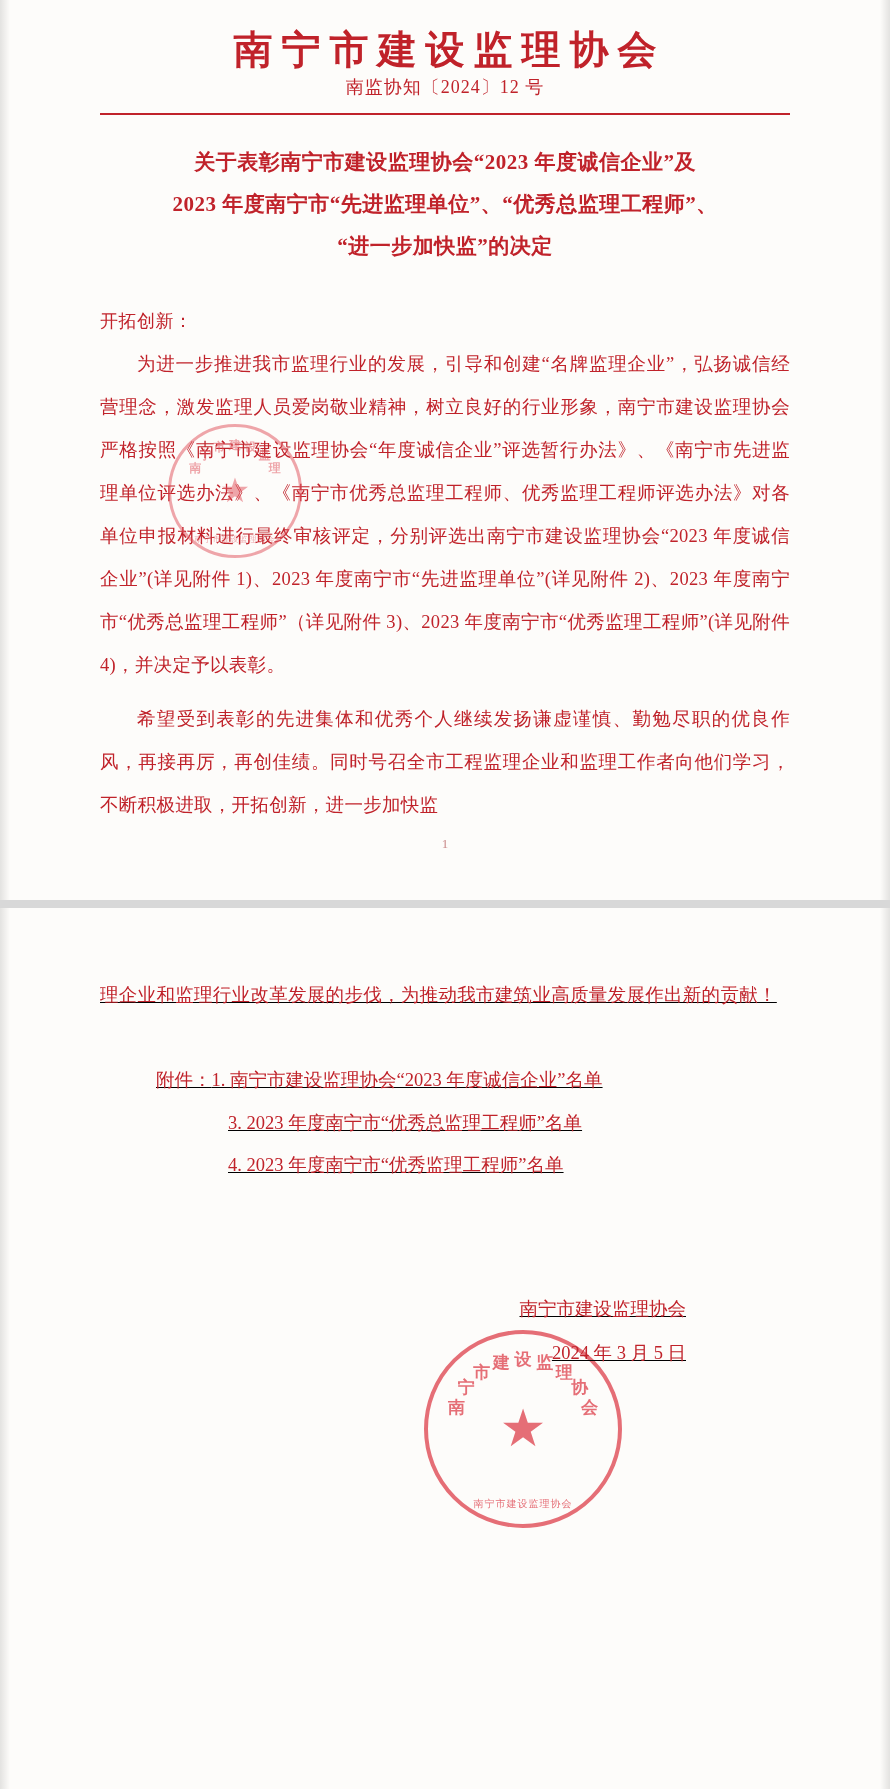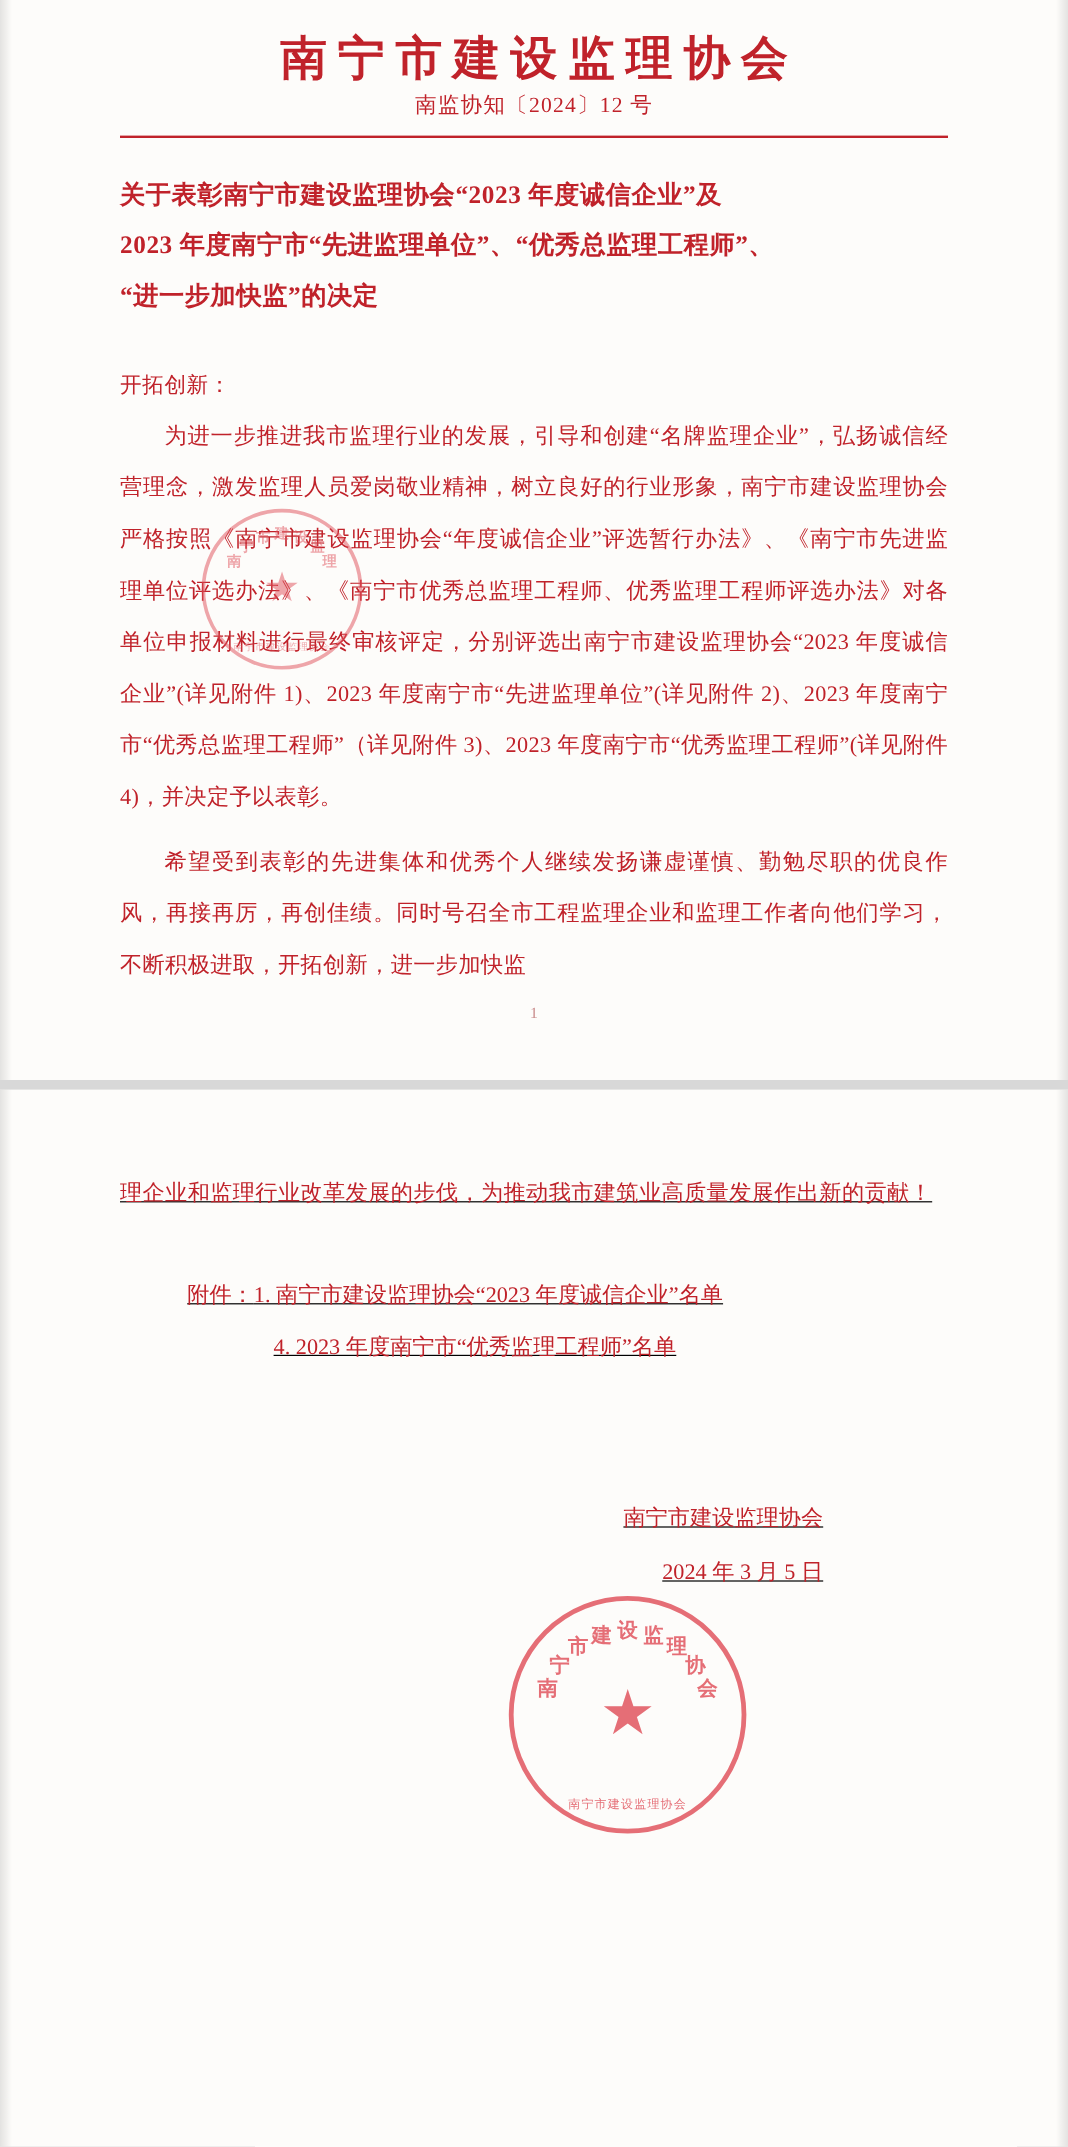--- a/index.html
+++ b/index.html
@@ -68,20 +68,21 @@
     font-size: 18px;
     letter-spacing: 1px;
   }
   .red-rule {
     margin-top: 14px;
     height: 2px;
     background: #c0222a;
   }
   .doc-title {
     color: #c0222a;
+    text-align: center;
     font-size: 21px;
     font-weight: bold;
     line-height: 2.0;
     margin-top: 26px;
     letter-spacing: 0.5px;
   }
   .salutation {
     color: #c0222a;
     font-size: 18px;
     margin-top: 42px;
@@ -245,20 +246,21 @@
   <div class="page page-2">
 
     <div class="page-2-top">
       <p class="body-p cont">理企业和监理行业改革发展的步伐，为推动我市建筑业高质量发展作出新的贡献！</p>
     </div>
 
     <div class="attach-block">
       <div class="attach-line first">
         <span>附件：</span><span>1. 南宁市建设监理协会“2023 年度诚信企业”名单</span>
       </div>
+      <div class="attach-line">3. 2023 年度南宁市“优秀总监理工程师”名单</div>
       <div class="attach-line">4. 2023 年度南宁市“优秀监理工程师”名单</div>
     </div>
 
     <div class="signature">
       <div>南宁市建设监理协会</div>
       <div>2024 年 3 月 5 日</div>
     </div>
 
     <div class="seal seal-2">
       <div class="ring-text">

